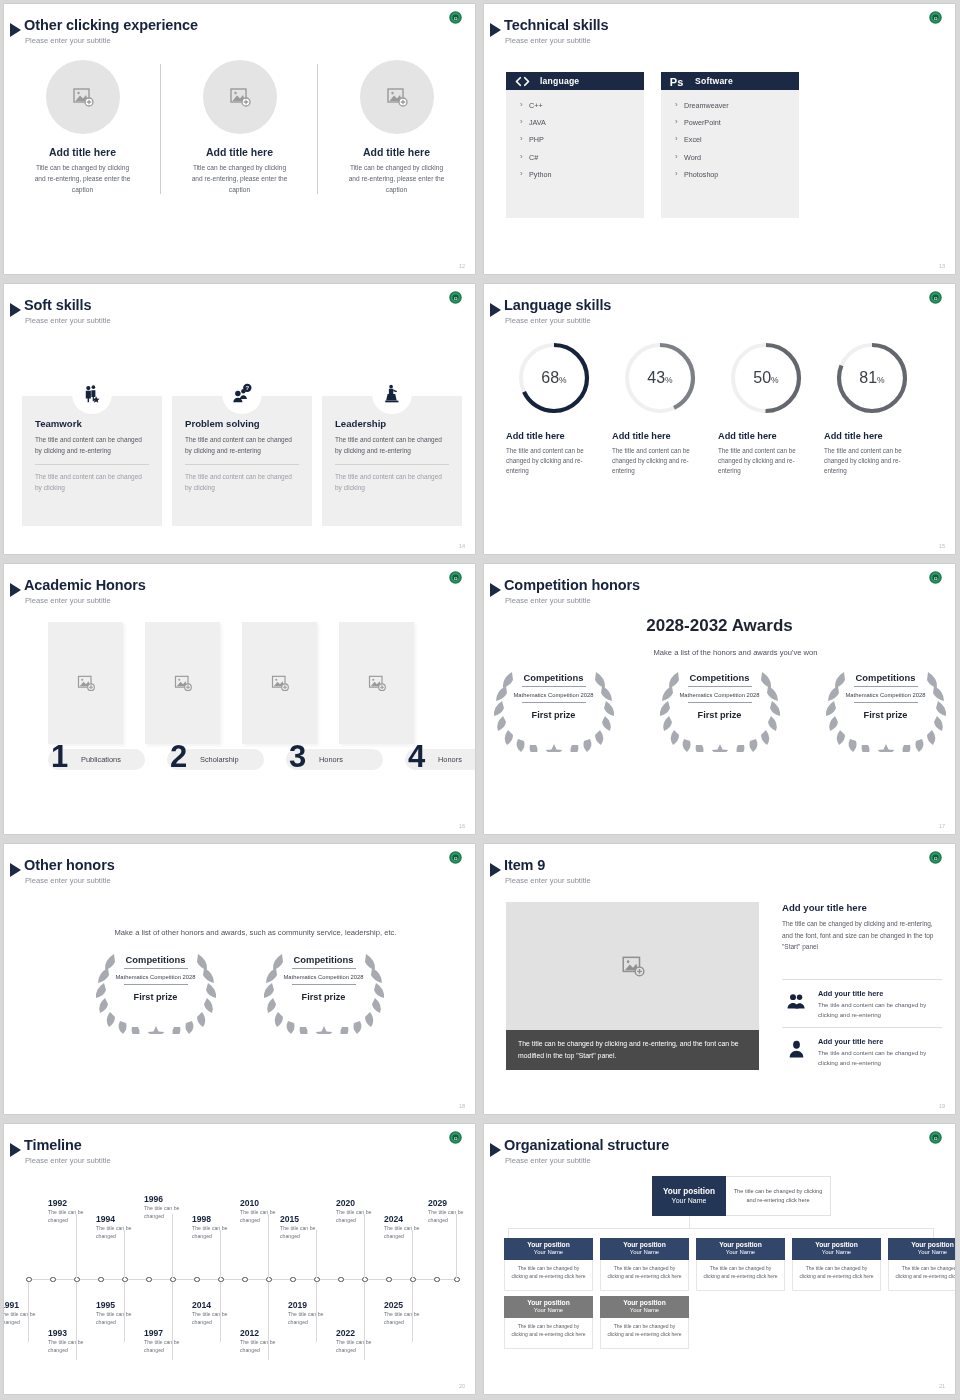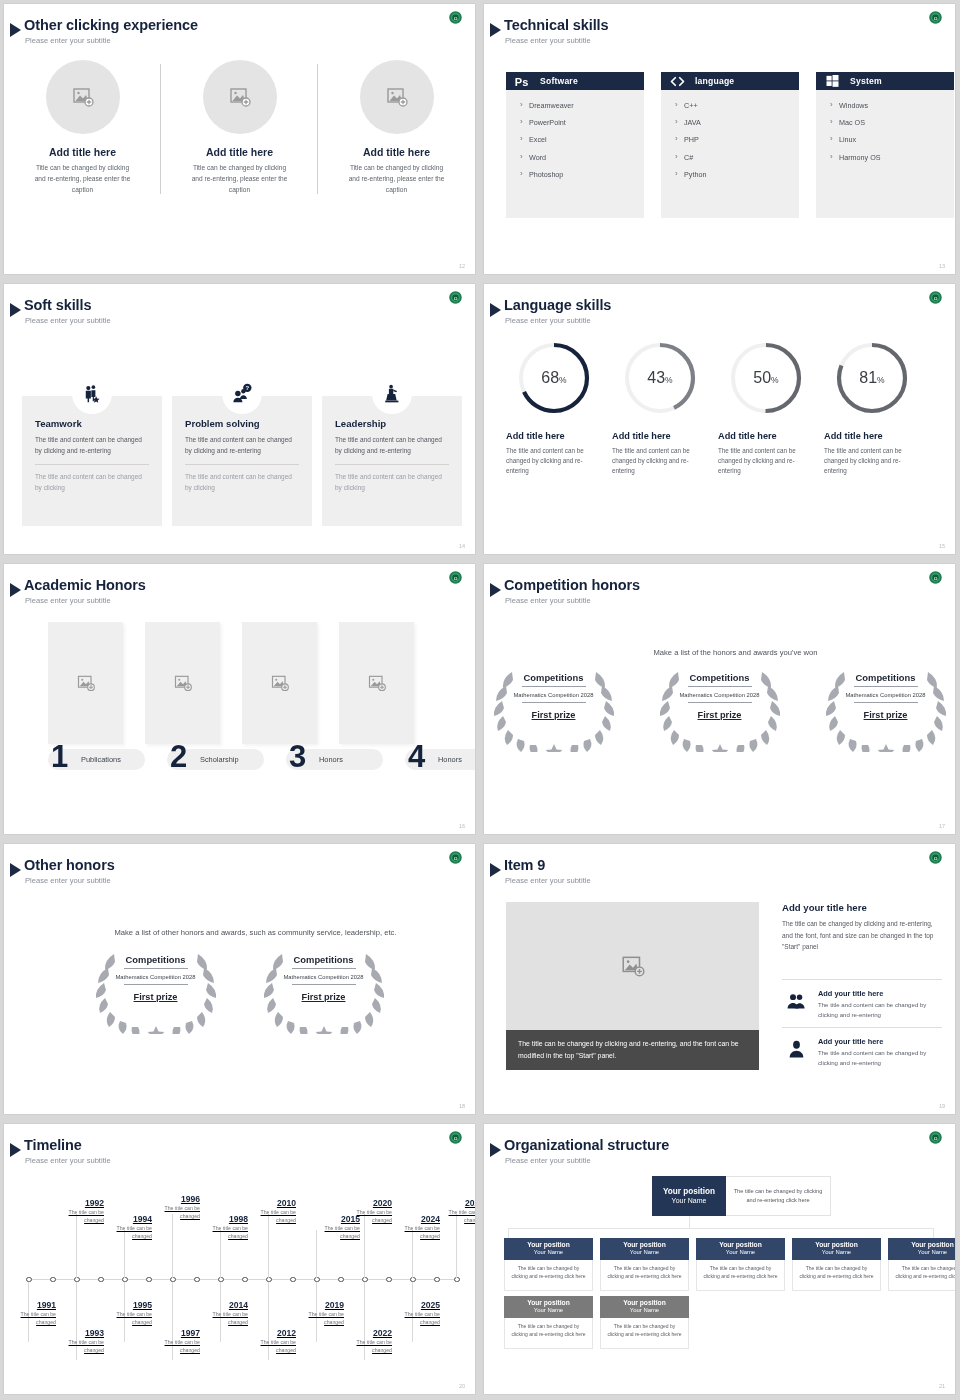--- a/index.html
+++ b/index.html
@@ -108,40 +108,40 @@
   .aw-sub { position:absolute;left:16px;top:76px;width:100%;text-align:center;
             font-size:7.6px;color:#4d5159;margin-top:8px;}
   .aw-row { position:absolute;left:0;top:96px;width:100%;display:flex;justify-content:center;gap:22px;}
   .aw-row.two { gap:24px; top:98px;}
   .wreath { width:144px;height:92px;position:relative;}
   .wreath .txt { position:absolute;left:0;top:0;width:144px;height:92px;
                  display:flex;flex-direction:column;align-items:center;justify-content:flex-start;padding-top:12px;}
   .w-h { font-size:9.4px;font-weight:700;color:#1d2430;}
   .w-line { width:64px;height:1px;background:#9ba0a8;margin:3px 0 4px;}
   .w-s { font-size:5.8px;color:#3d424a;text-align:center;line-height:1.45;}
-  .w-p { font-size:9.2px;font-weight:700;color:#1d2430;margin-top:3px;text-decoration:underline;}
+  .w-p { font-size:9.2px;font-weight:700;color:#1d2430;margin-top:3px;}
   
   .it-img { position:absolute;left:22px;top:58px;width:253px;height:128px;background:#e1e1e1;
             display:flex;align-items:center;justify-content:center;}
   .it-cap { position:absolute;left:22px;top:186px;width:253px;height:40px;background:#4a4a4a;color:#fff;
             font-size:6.9px;line-height:1.75;padding:8px 12px;}
   .it-t { position:absolute;left:298px;top:58px;font-size:9.6px;font-weight:700;color:#16233c;}
   .it-d { position:absolute;left:298px;top:74px;width:160px;font-size:6.5px;color:#54585f;line-height:1.78;}
   .it-hr { position:absolute;left:298px;width:160px;height:1px;background:#dedede;}
   .it-row { position:absolute;left:298px;width:162px;display:flex;gap:8px;}
   .it-ic { width:28px;flex:0 0 28px;display:flex;align-items:flex-start;justify-content:center;padding-top:2px;}
   .it-rt { font-size:7.4px;font-weight:700;color:#16233c;margin-bottom:2px;}
   .it-rd { font-size:6.1px;color:#5c6068;line-height:1.6;}
   
   .tl { position:absolute; left:10px; top:52px; width:455px; height:195px;}
   .tl-axis { position:absolute;left:12px;top:103px;width:432px;height:1px;background:#d7d7d7;}
   .tl-dot { position:absolute;width:5.5px;height:5.5px;border-radius:50%;border:1px solid #4b5260;
             background:#fff;top:100.5px;}
   .tl-stem { position:absolute;width:1px;background:#d9d9d9;}
-  .tl-lbl { position:absolute;width:56px;text-align:right;text-decoration:underline;}
+  .tl-lbl { position:absolute;width:56px;text-align:left;}
   .tl-y { font-size:8.6px;font-weight:700;color:#16233c;}
   .tl-c { font-size:5.2px;color:#6f747c;line-height:1.5;margin-top:1px;}
   
   .org-top { position:absolute;left:168px;top:52px;display:flex;}
   .org-top-box { width:74px;height:40px;background:#243655;color:#fff;display:flex;flex-direction:column;
                  align-items:center;justify-content:center;}
   .org-top-note { width:105px;height:40px;background:#fff;border:1px solid #e2e2e2;border-left:none;
                   font-size:5.6px;color:#53575e;display:flex;align-items:center;justify-content:center;
                   text-align:center;line-height:1.6;padding:0 7px;}
   .op { font-size:8.2px;font-weight:700;line-height:1.25;}
@@ -233,69 +233,50 @@
   <svg class="logo" viewBox="0 0 24 24">
     <circle cx="12" cy="12" r="10" fill="#1f7a4d"></circle>
           <circle cx="12" cy="12" r="7.5" fill="#2e9e6a"></circle>
     <circle cx="12" cy="12" r="5" fill="#0d5c3a"></circle>
     <text x="12" y="15.5" font-size="8" fill="#fff" text-anchor="middle" font-family="Liberation Serif, serif">Ω</text>
   </svg>
   <div class="sk-wrap">
     <div class="sk-card">
       <div class="sk-head">
         <span class="sk-ic">
+          <svg width="15" height="11" viewBox="0 0 20 14">
+                  <path d="M7 2 L2 7 L7 12" stroke="#fff" stroke-width="2.3" fill="none" stroke-linecap="round" stroke-linejoin="round"></path>
+                  <path d="M13 2 L18 7 L13 12" stroke="#fff" stroke-width="2.3" fill="none" stroke-linecap="round" stroke-linejoin="round"></path>
+                </svg>
+        </span>
+        <span class="sk-name">language</span>
+      </div>
+      <div class="sk-body">
+        <div class="sk-li">C++</div>
+        <div class="sk-li">JAVA</div>
+        <div class="sk-li">PHP</div>
+        <div class="sk-li">C#</div>
+        <div class="sk-li">Python</div>
+      </div>
+    </div>
+    <div class="sk-card">
+      <div class="sk-head">
+        <span class="sk-ic">
           <svg width="17" height="13" viewBox="0 0 20 14">
                   <text x="1" y="12" font-size="13" font-weight="700" fill="#fff" font-family="Liberation Sans, sans-serif">Ps</text>
                 </svg>
         </span>
         <span class="sk-name">Software</span>
       </div>
       <div class="sk-body">
         <div class="sk-li">Dreamweaver</div>
         <div class="sk-li">PowerPoint</div>
         <div class="sk-li">Excel</div>
         <div class="sk-li">Word</div>
         <div class="sk-li">Photoshop</div>
-      </div>
-    </div>
-    <div class="sk-card">
-      <div class="sk-head">
-        <span class="sk-ic">
-          <svg width="15" height="11" viewBox="0 0 20 14">
-                  <path d="M7 2 L2 7 L7 12" stroke="#fff" stroke-width="2.3" fill="none" stroke-linecap="round" stroke-linejoin="round"></path>
-                  <path d="M13 2 L18 7 L13 12" stroke="#fff" stroke-width="2.3" fill="none" stroke-linecap="round" stroke-linejoin="round"></path>
-                </svg>
-        </span>
-        <span class="sk-name">language</span>
-      </div>
-      <div class="sk-body">
-        <div class="sk-li">C++</div>
-        <div class="sk-li">JAVA</div>
-        <div class="sk-li">PHP</div>
-        <div class="sk-li">C#</div>
-        <div class="sk-li">Python</div>
-      </div>
-    </div>
-    <div class="sk-card">
-      <div class="sk-head">
-        <span class="sk-ic">
-          <svg width="13" height="12" viewBox="0 0 14 14">
-                  <rect x="0" y="1" width="6" height="5.4" fill="#fff"></rect>
-                  <rect x="7" y="0" width="7" height="6.4" fill="#fff"></rect>
-                  <rect x="0" y="7.4" width="6" height="5.4" fill="#fff"></rect>
-                  <rect x="7" y="7.4" width="7" height="6.4" fill="#fff"></rect>
-                </svg>
-        </span>
-        <span class="sk-name">System</span>
-      </div>
-      <div class="sk-body">
-        <div class="sk-li">Windows</div>
-        <div class="sk-li">Mac OS</div>
-        <div class="sk-li">Linux</div>
-        <div class="sk-li">Harmony OS</div>
       </div>
     </div>
   </div>
   <div class="pgn">13</div>
 </div>
     </div>
 
 <div class="slide">
       <div class="canvas">
   <div class="hdr">
@@ -515,20 +496,21 @@
     <div class="tri"></div>
     <div class="h-title">Competition honors</div>
     <div class="h-sub">Please enter your subtitle</div>
   </div>
   <svg class="logo" viewBox="0 0 24 24">
     <circle cx="12" cy="12" r="10" fill="#1f7a4d"></circle>
           <circle cx="12" cy="12" r="7.5" fill="#2e9e6a"></circle>
     <circle cx="12" cy="12" r="5" fill="#0d5c3a"></circle>
     <text x="12" y="15.5" font-size="8" fill="#fff" text-anchor="middle" font-family="Liberation Serif, serif">Ω</text>
   </svg>
+  <div class="aw-title">2028-2032 Awards</div>
   <div class="aw-sub">Make a list of the honors and awards you've won</div>
   <div class="aw-row">
     <div class="wreath">
       <svg width="144" height="92" viewBox="0 0 144 92">
         <g fill="#a7aab0">
           <path d="M30 12 q-10 6 -9 16 q7-2 10-8z"></path>
                 <path d="M24 26 q-10 5 -10 15 q8-2 11-8z"></path>
           <path d="M20 41 q-9 6 -8 15 q8-2 10-8z"></path>
                 <path d="M21 56 q-8 7 -5 15 q7-3 8-9z"></path>
           <path d="M26 70 q-6 8 -1 15 q6-4 6-10z"></path>
@@ -815,21 +797,21 @@
       <div class="tl-c">The title can be changed</div>
     </div>
     <div class="tl-lbl" style="left:178px;top:38px">
       <div class="tl-y">1998</div>
       <div class="tl-c">The title can be changed</div>
     </div>
     <div class="tl-lbl" style="left:226px;top:22px">
       <div class="tl-y">2010</div>
       <div class="tl-c">The title can be changed</div>
     </div>
-    <div class="tl-lbl" style="left:290px;top:38px">
+    <div class="tl-lbl" style="left:266px;top:38px">
       <div class="tl-y">2015</div>
       <div class="tl-c">The title can be changed</div>
     </div>
     <div class="tl-lbl" style="left:322px;top:22px">
       <div class="tl-y">2020</div>
       <div class="tl-c">The title can be changed</div>
     </div>
     <div class="tl-lbl" style="left:370px;top:38px">
       <div class="tl-y">2024</div>
       <div class="tl-c">The title can be changed</div>

